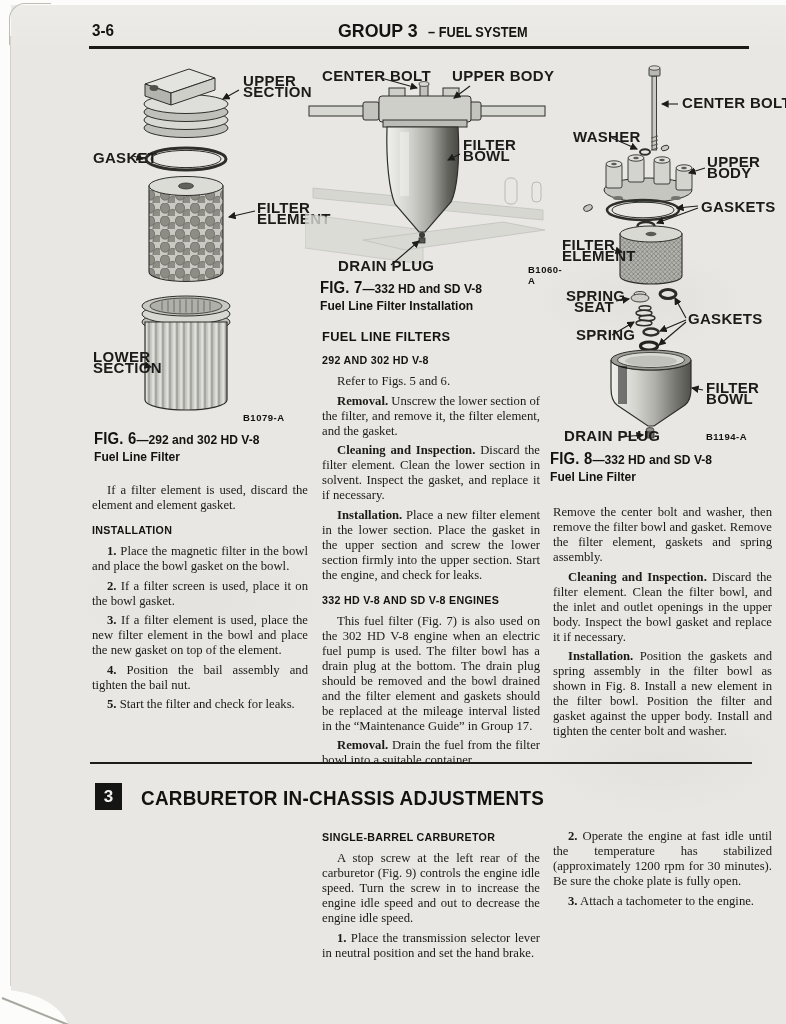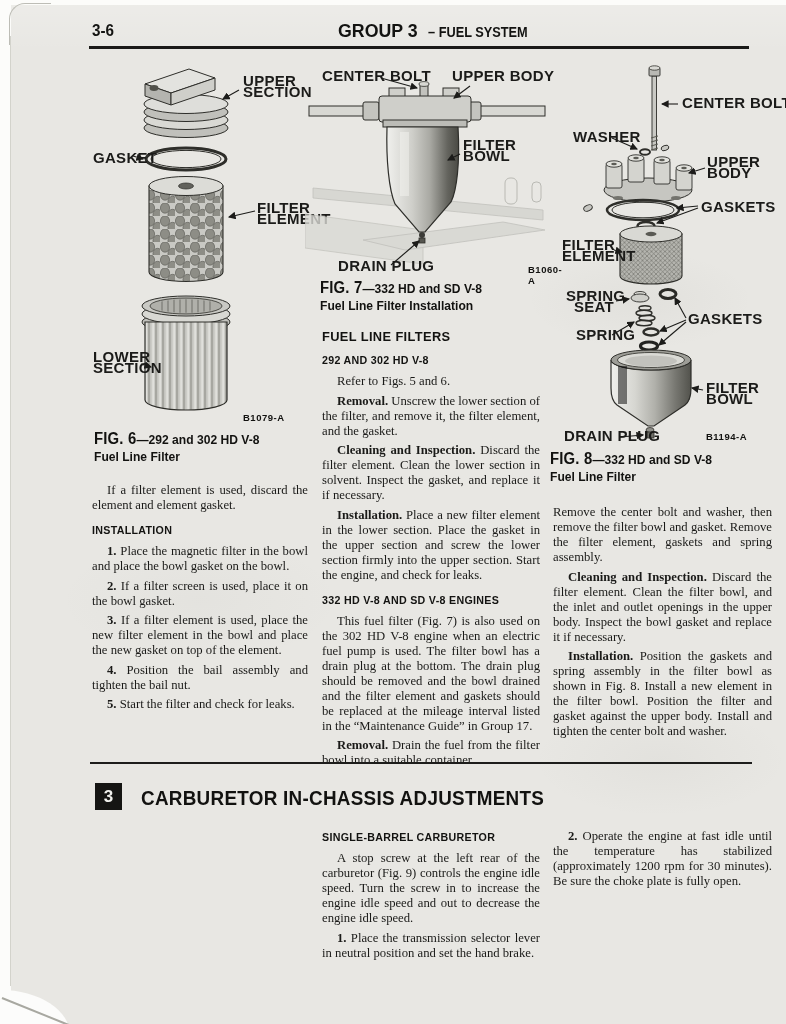--- a/index.html
+++ b/index.html
@@ -372,20 +372,21 @@
 
 
   <div class="col" id="b2">
     <div class="ssub first">SINGLE-BARREL CARBURETOR</div>
     <p class="p">A stop screw at the left rear of the carburetor (Fig. 9) controls the engine idle speed. Turn the screw in to increase the engine idle speed and out to decrease the engine idle speed.</p>
     <p class="p"><span class="snum">1.</span> <span>Place the transmission selector lever in neutral position and set the hand brake.</span></p>
   </div>
 
   <div class="col" id="b3">
     <p class="p"><span class="snum">2.</span> <span>Operate the engine at fast idle until the temperature has stabilized (approximately 1200 rpm for 30 minutes). Be sure the choke plate is fully open.</span></p>
+    <p class="p"><span class="snum">3.</span> <span>Attach a tachometer to the engine.</span></p>
   </div>
 
   <div class="edgeL"></div>
   <div class="edgeT"></div>
   <div class="edgeLine"></div>
   <div class="cornerTL"></div>
   <div class="curl"></div>
   <div class="curlLine"></div>
 
 </div>

